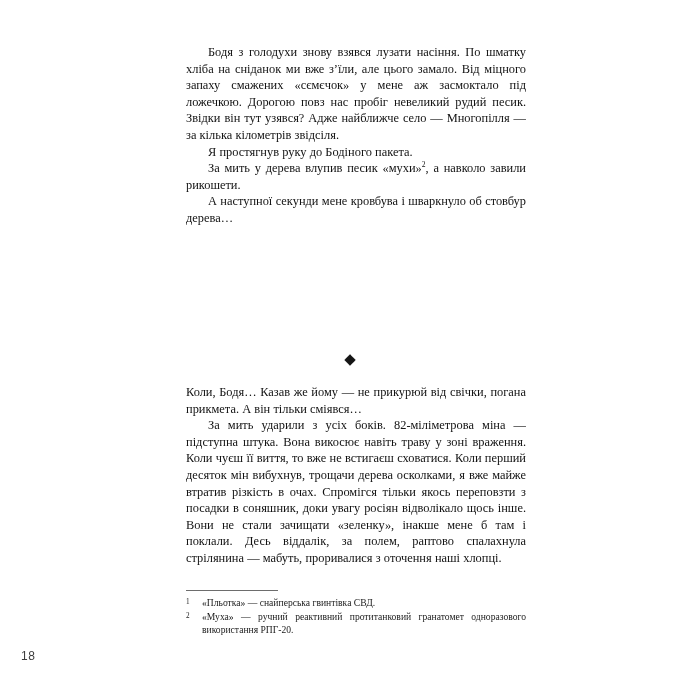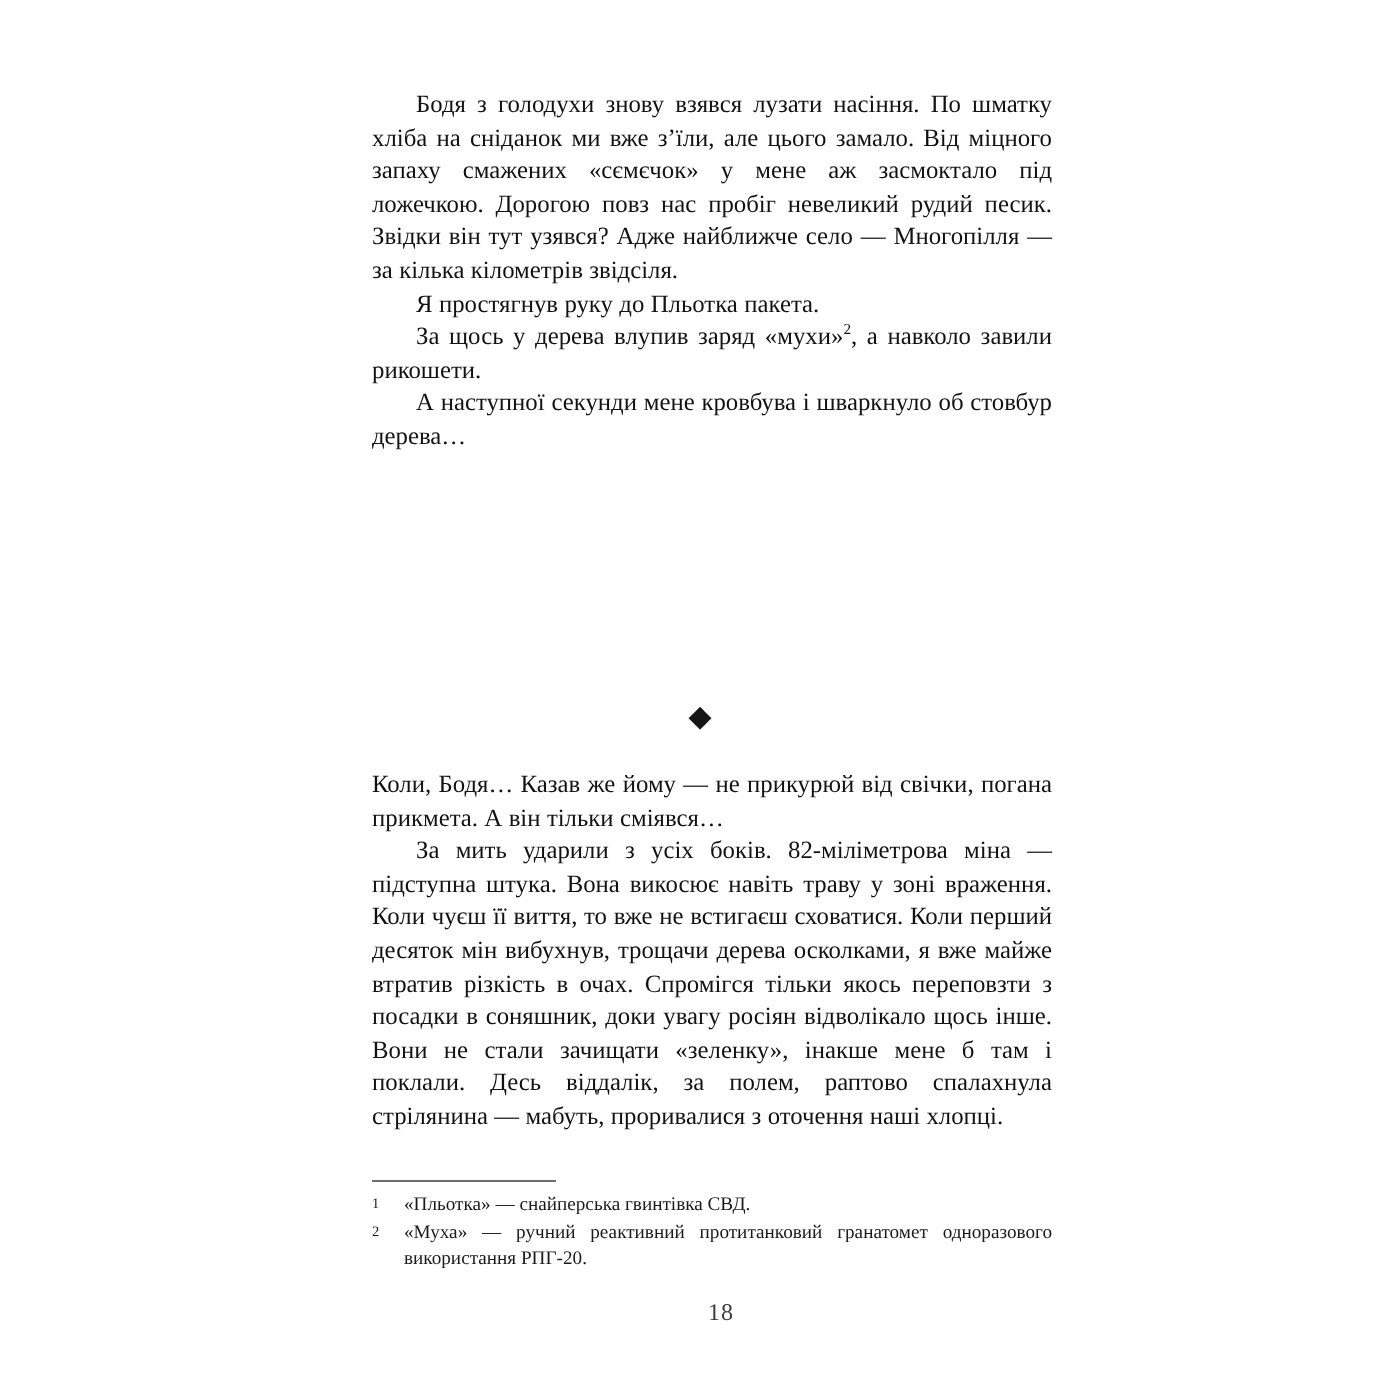--- a/index.html
+++ b/index.html
@@ -108,42 +108,41 @@
     font-size: 7.2px;
     line-height: 12.8px;
     color: #1a1a1a;
   }
 
   .page-number {
     position: absolute;
     left: 0;
     right: 0;
     top: 648px;
-    text-align: center;
     font-size: 12px;
     line-height: 16px;
     color: #3d3d3d;
-    font-family: Liberation Serif, serif;
+    font-family: Liberation Sans, sans-serif;
     letter-spacing: 0.5px;
     margin-left: 21px;
   }
 </style>
 </head>
 <body>
 
 <div class="page">
 
   <div class="text-column">
 
     <p class="para">Бодя з голодухи знову взявся лузати насіння. По шматку хліба на сніданок ми вже з’їли, але цього замало. Від міцного запаху смажених «сємєчок» у мене аж засмоктало під ложечкою. Дорогою повз нас пробіг невеликий рудий песик. Звідки він тут узявся? Адже найближче село — Многопілля — за кілька кілометрів звідсіля.</p>
 
-    <p class="para">Я простягнув руку до Пльотка пакета.</p>
+    <p class="para">Я простягнув руку до Бодіного пакета.</p>
 
 
-    <p class="para"><span>За щось у дерева влупив заряд «мухи»</span><sup class="fn-ref">2</sup><span>, а навколо завили рикошети.</span></p>
+    <p class="para"><span>За мить у дерева влупив песик «мухи»</span><sup class="fn-ref">2</sup><span>, а навколо завили рикошети.</span></p>
 
 
     <p class="para">А наступної секунди мене кровбува і шваркнуло об стовбур дерева…</p>
 
   </div>
 
   <div class="ornament">◆</div>
 
   <div class="section-two">
     <p class="para no-indent">Коли, Бодя… Казав же йому — не прикурюй від свічки, погана прикмета. А він тільки сміявся…</p>

